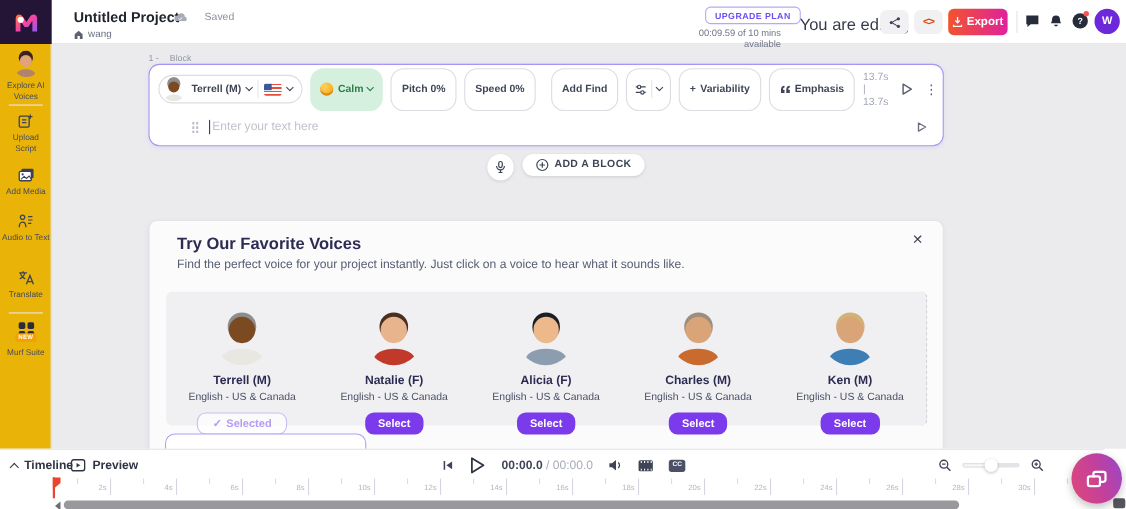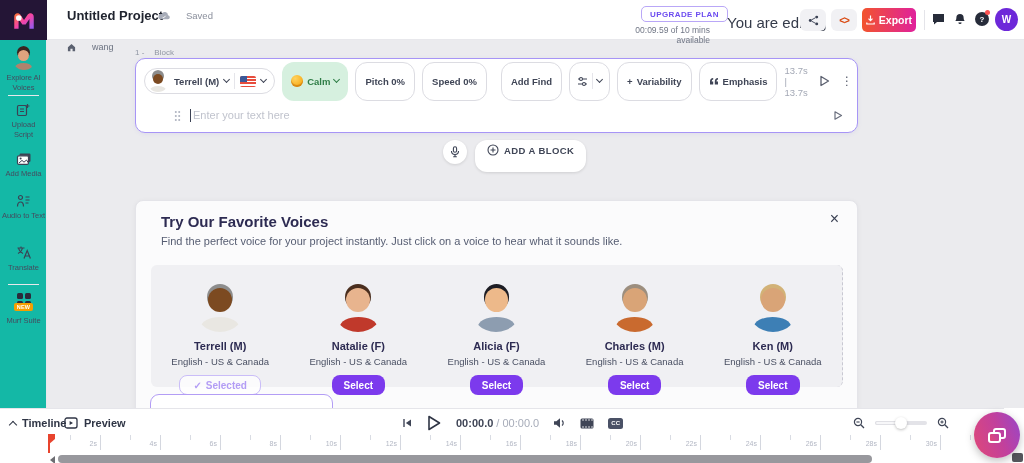--- a/index.html
+++ b/index.html
@@ -5,35 +5,35 @@
   * { margin:0; padding:0; box-sizing:border-box; }
   html,body { width:1024px; height:463px; overflow:hidden; }
   body { font-family:"Liberation Sans", sans-serif; background:#fff; position:relative; }
   .app { position:absolute; inset:0; width:1024px; height:463px; }
 
   
   .topbar { position:absolute; left:0; top:0; width:1024px; height:40px; background:#fff; border-bottom:1px solid #e8e8ec; z-index:30; }
   .logo-box { position:absolute; left:0; top:0; width:47px; height:40px; background:#241536; display:flex; align-items:center; justify-content:center; }
   .proj-title { position:absolute; left:67px; top:8px; font-size:13px; font-weight:bold; color:#20242f; }
   .saved { position:absolute; left:158px; top:10px; font-size:9.5px; color:#8a8f9c; display:flex; align-items:center; gap:16px; }
-  .crumb { position:absolute; left:67px; top:26px; font-size:9px; color:#6b7280; display:flex; align-items:center; gap:16px;margin-top:16px; }
+  .crumb { position:absolute; left:67px; top:26px; font-size:9px; color:#6b7280; display:flex; align-items:center; gap:4px; }
   .upgrade-btn { position:absolute; left:641px; top:6px; height:16px; padding:0 8px; border:1px solid #b9a7f7; border-radius:5px; background:#fff; color:#6d4df0; font-size:8px; font-weight:bold; letter-spacing:.4px; display:flex; align-items:center; }
   .mins { position:absolute; left:600px; top:25px; width:110px; text-align:right; font-size:8.5px; color:#707685; }
   .editing { position:absolute; left:727px; top:14px; font-size:15px; font-weight:400; color:#353b4a; }
   .hbtn { position:absolute; top:9px; width:26px; height:22px; border-radius:6px; background:#f1f1f4; display:flex; align-items:center; justify-content:center; }
   .code-glyph { color:#d9480f; font-size:10px; font-weight:bold; letter-spacing:-1px; }
   .export-btn { position:absolute; left:862px; top:8px; width:54px; height:24px; border-radius:5px; background:linear-gradient(90deg,#f2542d,#e0219c); color:#fff; font-size:10.5px; font-weight:bold; display:flex; align-items:center; justify-content:center; gap:4px; }
   .hsep { position:absolute; left:924px; top:10px; width:1px; height:20px; background:#e4e4e9; }
   .ticon { position:absolute; top:13px; }
   .help-circ { position:absolute; left:975px; top:12px; width:14px; height:14px; border-radius:50%; background:#272c3a; color:#fff; font-size:8px; font-weight:bold; display:flex; align-items:center; justify-content:center; }
   .help-dot { position:absolute; left:985px; top:10px; width:5px; height:5px; border-radius:50%; background:#fa5252; }
   .user-av { position:absolute; left:995px; top:8px; width:23px; height:23px; border-radius:50%; background:#6d28d9; color:#fff; font-size:10px; font-weight:bold; display:flex; align-items:center; justify-content:center; }
 
   
-  .sidebar { position:absolute; left:0; top:40px; width:47px; height:368px; background:#14b8a6; border-right:1px solid #e8e8ec; z-index:20;padding-left:36px; }
+  .sidebar { position:absolute; left:0; top:40px; width:47px; height:368px; background:#eab308; border-right:1px solid #e8e8ec; z-index:20;padding-left:36px; }
   .side-item { position:absolute; left:0; width:47px; display:flex; flex-direction:column; align-items:center; gap:3px; }
   .side-label { font-size:7.5px; color:#454b5e; text-align:center; line-height:1.3; width:44px; }
   .sdiv { position:absolute; left:8px; width:31px; height:1px; background:#e8e8ec; }
   .pav { border-radius:50%; overflow:hidden; position:relative; flex:none; }
   .pav::before { content:""; position:absolute; width:46%; height:46%; left:27%; top:16%; border-radius:50%; background:var(--skin); box-shadow:0 -3px 0 1px var(--hair); }
   .pav::after { content:""; position:absolute; width:72%; height:38%; left:14%; bottom:-10%; border-radius:50% 50% 0 0; background:var(--shirt); }
   .murf-grid { width:14px; height:14px; display:grid; grid-template-columns:6px 6px; grid-template-rows:6px 6px; gap:2px; }
   .murf-grid span { background:#2b2b3b; border-radius:1.5px; }
   .new-badge { position:absolute; margin-top:10px; background:#f59f00; color:#fff; font-size:5.5px; font-weight:bold; padding:1px 3px; border-radius:2px; letter-spacing:.3px; }
 
@@ -53,21 +53,21 @@
   .flag::after { content:""; position:absolute; left:0; top:0; width:7px; height:6px; background:#3b5998; }
   .tb-right { margin-left:auto; display:flex; align-items:center; gap:10px; }
   .dur { font-size:9.5px; color:#a3a8b5; }
   .dots { font-size:12px; color:#5a5f6e; line-height:1; }
   .txt-row { position:absolute; left:0; top:44px; right:0; height:24px; display:flex; align-items:center; }
   .drag-dots { width:7px; height:11px; margin-left:38px; background-image:radial-gradient(#b6bac6 1px, transparent 1.3px); background-size:3.5px 4px; }
   .caret { width:1px; height:13px; background:#3b4254; margin-left:9px; }
   .placeholder { font-size:11px; color:#c0c3cd; margin-left:2px; }
   .txt-play { margin-left:auto; margin-right:14px; }
   .mic-btn { position:absolute; left:396px; top:100px; width:24px; height:24px; border-radius:50%; background:#fff; box-shadow:0 1px 3px rgba(0,0,0,.12); display:flex; align-items:center; justify-content:center; }
-  .addblock-btn { position:absolute; left:428px; top:100px; height:20px; padding:16px 12px; border-radius:12px; background:#fff; box-shadow:0 1px 3px rgba(0,0,0,.12); display:flex; align-items:flex-end; gap:5px; font-size:9.5px; font-weight:bold; letter-spacing:.4px; color:#3f4556; }
+  .addblock-btn { position:absolute; left:428px; top:100px; height:20px; padding:4px 12px; border-radius:12px; background:#fff; box-shadow:0 1px 3px rgba(0,0,0,.12); display:flex; align-items:flex-start; gap:5px; font-size:9.5px; font-weight:bold; letter-spacing:.4px; color:#3f4556; }
 
   
   .fav-card { position:absolute; left:88px; top:160px; width:723px; height:246px; background:#fbfbfc; border:1px solid #e4e4e9; border-radius:8px; box-shadow:0 1px 5px rgba(0,0,0,.05); }
   .fav-title { position:absolute; left:25px; top:12px; font-size:15px; font-weight:800; color:#2d2b52; }
   .fav-close { position:absolute; right:18px; top:10px; font-size:16px; color:#3b4254; line-height:1; }
   .fav-desc { position:absolute; left:25px; top:33px; font-size:11px; color:#565d72; max-width:480px; line-height:1.45; }
   .fav-panel { position:absolute; left:15px; top:64px; right:14px; height:122px; background:#f0f0f3; border-radius:6px; border-right:1px dashed #c8c8d2; display:flex; justify-content:space-evenly; align-items:flex-start; padding-top:15px; }
   .vcol { display:flex; flex-direction:column; align-items:center; width:138px; }
   .vname { margin-top:8px; font-size:11px; font-weight:bold; color:#2d2b52; }
   .vlang { margin-top:4px; font-size:9.5px; color:#4a5063; }

